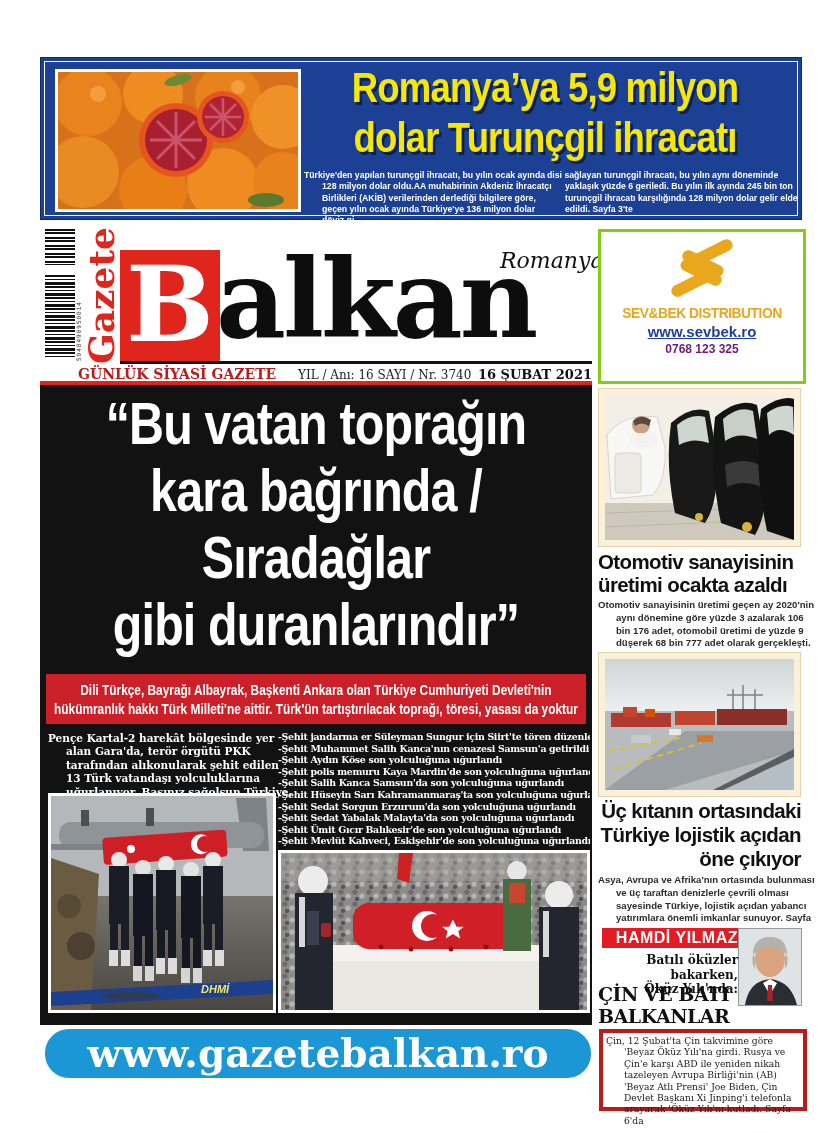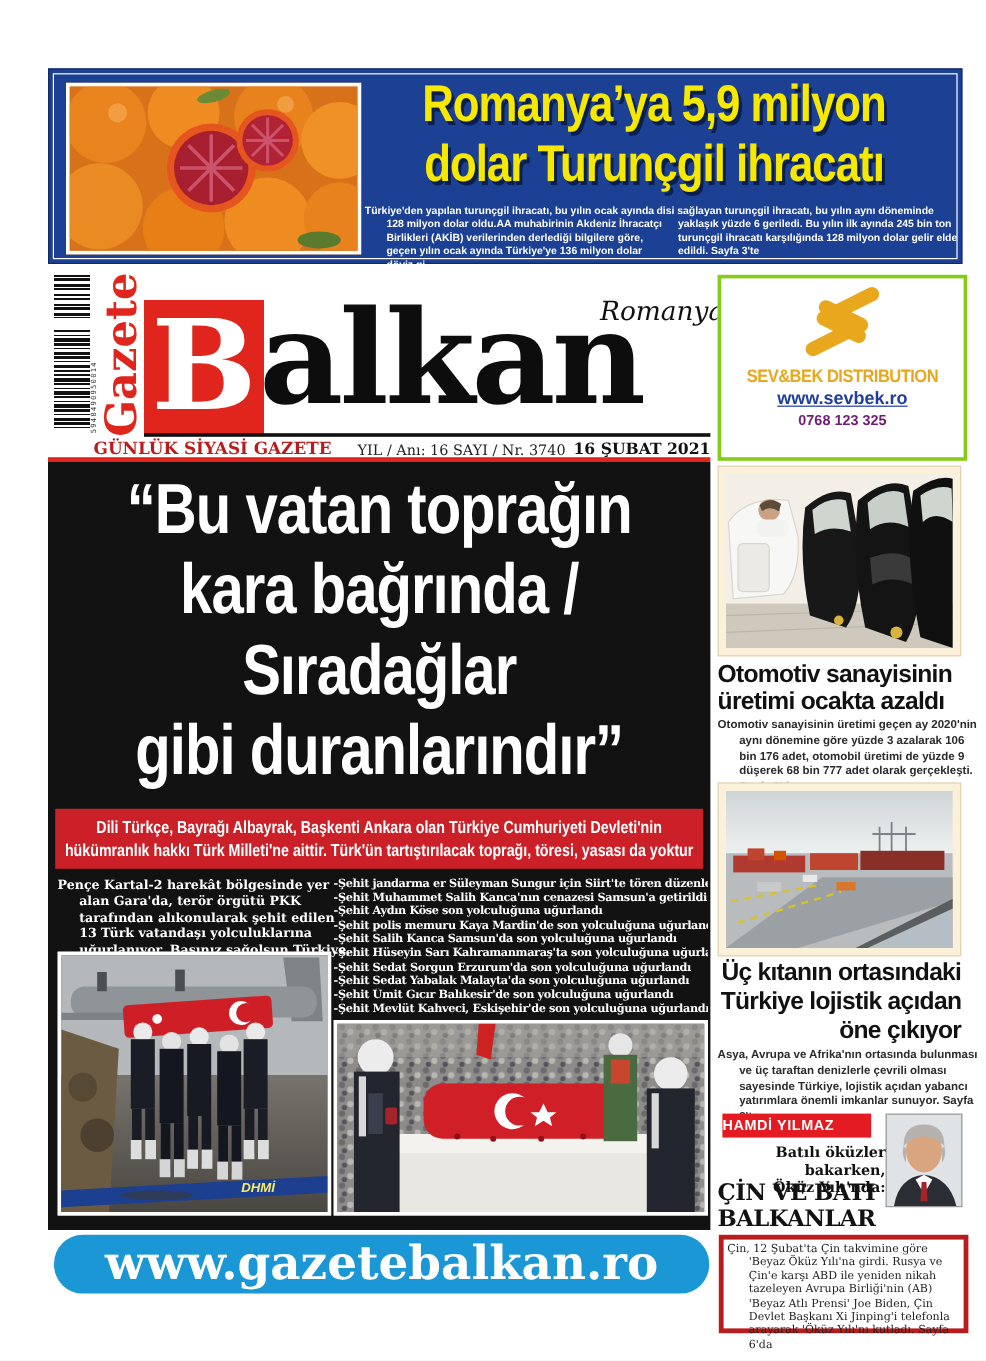--- a/index.html
+++ b/index.html
@@ -69,22 +69,22 @@
   .rc-photo1 svg,.rc-photo2 svg{display:block;margin:6px auto 0 auto;}
   .rc-title{color:#111;font-weight:bold;letter-spacing:-.6px;}
   .rc-title1{left:598px;top:550px;width:203px;font-size:20.5px;line-height:23px;text-align:left;}
   .rc-title2{left:598px;top:799px;width:203px;font-size:20.5px;line-height:24px;text-align:right;}
   .rc-body{color:#2b2b2b;font-weight:bold;font-size:9.6px;line-height:12.8px;}
   .rc-body1{left:598px;top:599px;width:203px;}
   .rc-body2{left:598px;top:874px;width:203px;}
 
   
   .hamdi{left:598px;top:927px;width:203px;height:182px;}
-  .hamdi-banner{position:absolute;left:4px;top:1px;width:124px;height:20px;background:#E51B24;color:#fff;
-                font-weight:bold;font-size:12px;line-height:20px;text-align:left;letter-spacing:.5px;}
+  .hamdi-banner{position:absolute;left:4px;top:1px;width:136px;height:20px;background:#E51B24;color:#fff;
+                font-weight:bold;font-size:16px;line-height:20px;text-align:right;letter-spacing:.5px;}
   .hamdi-photo{position:absolute;left:140px;top:1px;width:62px;height:76px;border:1px solid #999;overflow:hidden;background:#dfe3e6;}
   .hamdi-intro{position:absolute;left:0;top:26px;width:140px;text-align:right;font-family:"DejaVu Serif",serif;
                font-weight:bold;font-size:12px;line-height:14.5px;color:#111;}
   .hamdi-title{position:absolute;left:0;top:56px;width:152px;font-family:"DejaVu Serif",serif;font-weight:bold;
                font-size:19px;line-height:22px;color:#111;letter-spacing:-.5px;}
   .hamdi-body-box{position:absolute;left:1px;top:102px;width:194px;height:70px;border:4px solid #b91c1c;padding:2px 3px;}
   .hamdi-body{font-family:"DejaVu Serif",serif;font-size:9.2px;line-height:11.4px;color:#222;}
 
   
   .footer-banner{left:45px;top:1029px;width:546px;height:49px;background:#1A97D4;text-align:center;border-radius:24px;}

